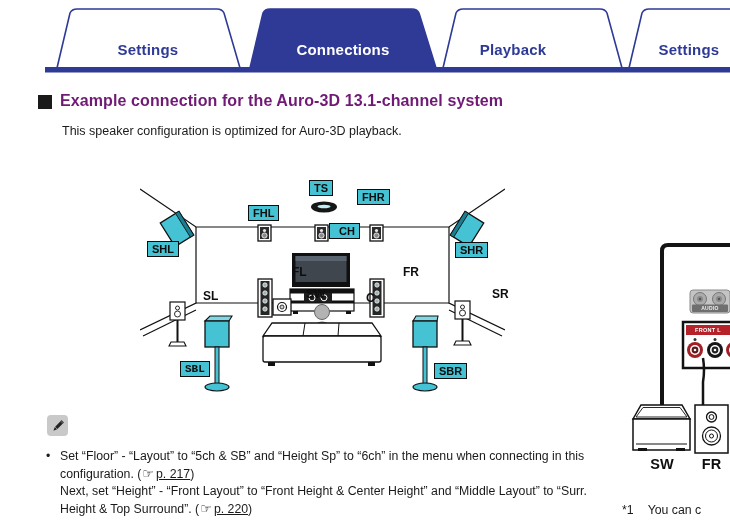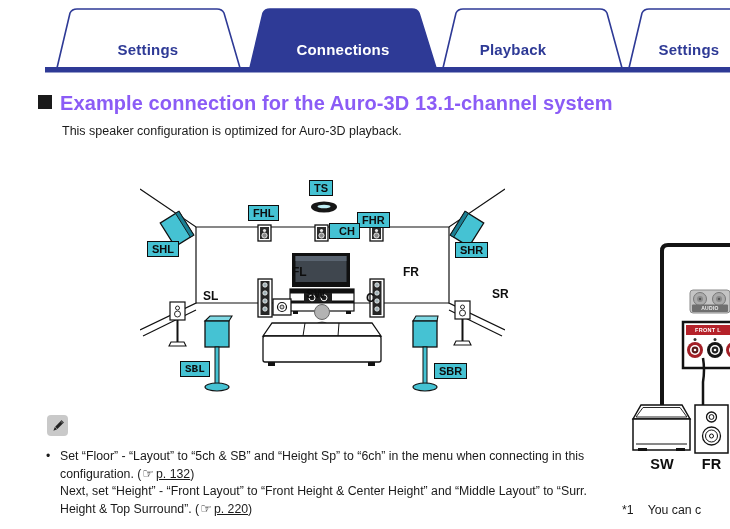--- a/index.html
+++ b/index.html
@@ -10,29 +10,29 @@
   }
   
   .tabbar{position:absolute;left:0;top:0;width:730px;height:76px;}
   .tab-label{position:absolute;top:41px;width:120px;text-align:center;
     font-size:15px;font-weight:bold;color:#2e3a96;letter-spacing:.2px;}
   .tab-label.active{color:#ffffff;}
   .tl-0{left:88px;} .tl-1{left:283px;} .tl-2{left:453px;} .tl-3{left:629px;}
   
   .heading{position:absolute;left:38px;top:92px;display:flex;align-items:flex-start;}
   .hsq{width:14px;height:14px;background:#1a1a1a;margin:3px 8px 0 0;flex:none;}
-  .htitle{font-size:20px;font-weight:bold;color:#8b5cf6;letter-spacing:.1px;}
+  .htitle{font-size:16px;font-weight:bold;color:#701a75;letter-spacing:.1px;}
   .intro{position:absolute;left:62px;top:124px;font-size:12.5px;color:#1a1a1a;}
   
   .diagram{position:absolute;left:140px;top:172px;width:365px;height:223px;}
   .diagram svg{position:absolute;left:0;top:0;}
   .dlbl{position:absolute;background:#45c2d3;border:1.5px solid #0d0d0d;
     color:#0d0d0d;font-size:11px;font-weight:bold;padding:1px 4px;line-height:12px;}
   .blbl{position:absolute;color:#0d0d0d;font-size:12px;font-weight:bold;line-height:12px;padding-left:36px;}
-  .p-ts{left:169px;top:8px;}   .p-fhl{left:108px;top:33px;} .p-fhr{left:217px;top:40px;}
+  .p-ts{left:169px;top:8px;}   .p-fhl{left:108px;top:33px;} .p-fhr{left:217px;top:17px;}
   .p-ch{left:189px;top:51px;padding-left:9px;}  .p-shl{left:7px;top:69px;}   .p-shr{left:315px;top:70px;text-align:center;}
   .p-sbl{left:40px;top:189px;font-family:Liberation Mono, monospace;} .p-sbr{left:294px;top:191px;}
   .p-fl{left:116px;top:94px;}  .p-fr{left:227px;top:94px;}  .p-sw{left:130px;top:116px;}
   .p-c{left:190px;top:120px;}  .p-sl{left:27px;top:118px;}  .p-sr{left:316px;top:116px;}
   
   .note-icon{position:absolute;left:47px;top:415px;width:21px;height:21px;
     background:#c9c9c9;border-radius:4px;display:flex;align-items:center;justify-content:center;}
   .note{position:absolute;left:46px;top:448px;width:556px;font-size:12.3px;
     color:#1a1a1a;line-height:17px;display:flex;}
   .note .bullet{flex:none;width:14px;}
@@ -224,21 +224,21 @@
     <g transform="rotate(45 7 7)">
       <rect x="5.5" y="0.5" width="3.2" height="9" fill="#222"></rect>
       <rect x="5.5" y="0.5" width="3.2" height="2" fill="#555"></rect>
       <polygon points="5.5,10 8.7,10 7.1,13.6" fill="#222"></polygon>
     </g>
   </svg>
 </div>
 <div class="note">
   <span class="bullet">•</span>
   <div class="nt-body">
-    <span>Set “Floor” - “Layout” to “5ch &amp; SB” and “Height Sp” to “6ch” in the menu when connecting in this configuration.  (</span><span class="hand">☞</span><a class="plink">p. 132</a><span>)</span><br>
+    <span>Set “Floor” - “Layout” to “5ch &amp; SB” and “Height Sp” to “6ch” in the menu when connecting in this configuration.  (</span><span class="hand">☞</span><a class="plink">p. 217</a><span>)</span><br>
     <span>Next, set “Height” - “Front Layout” to “Front Height &amp; Center Height” and “Middle Layout” to “Surr. Height &amp; Top Surround”.  (</span><span class="hand">☞</span><a class="plink">p. 220</a><span>)</span>
   </div>
 </div>
 
 <div class="rearpanel">
   <svg width="120" height="329" viewBox="0 0 120 329">
 
     <path d="M120,45 H58 Q52,45 52,51 V205" stroke="#141414" stroke-width="4" fill="none"></path>
 
     <g>

